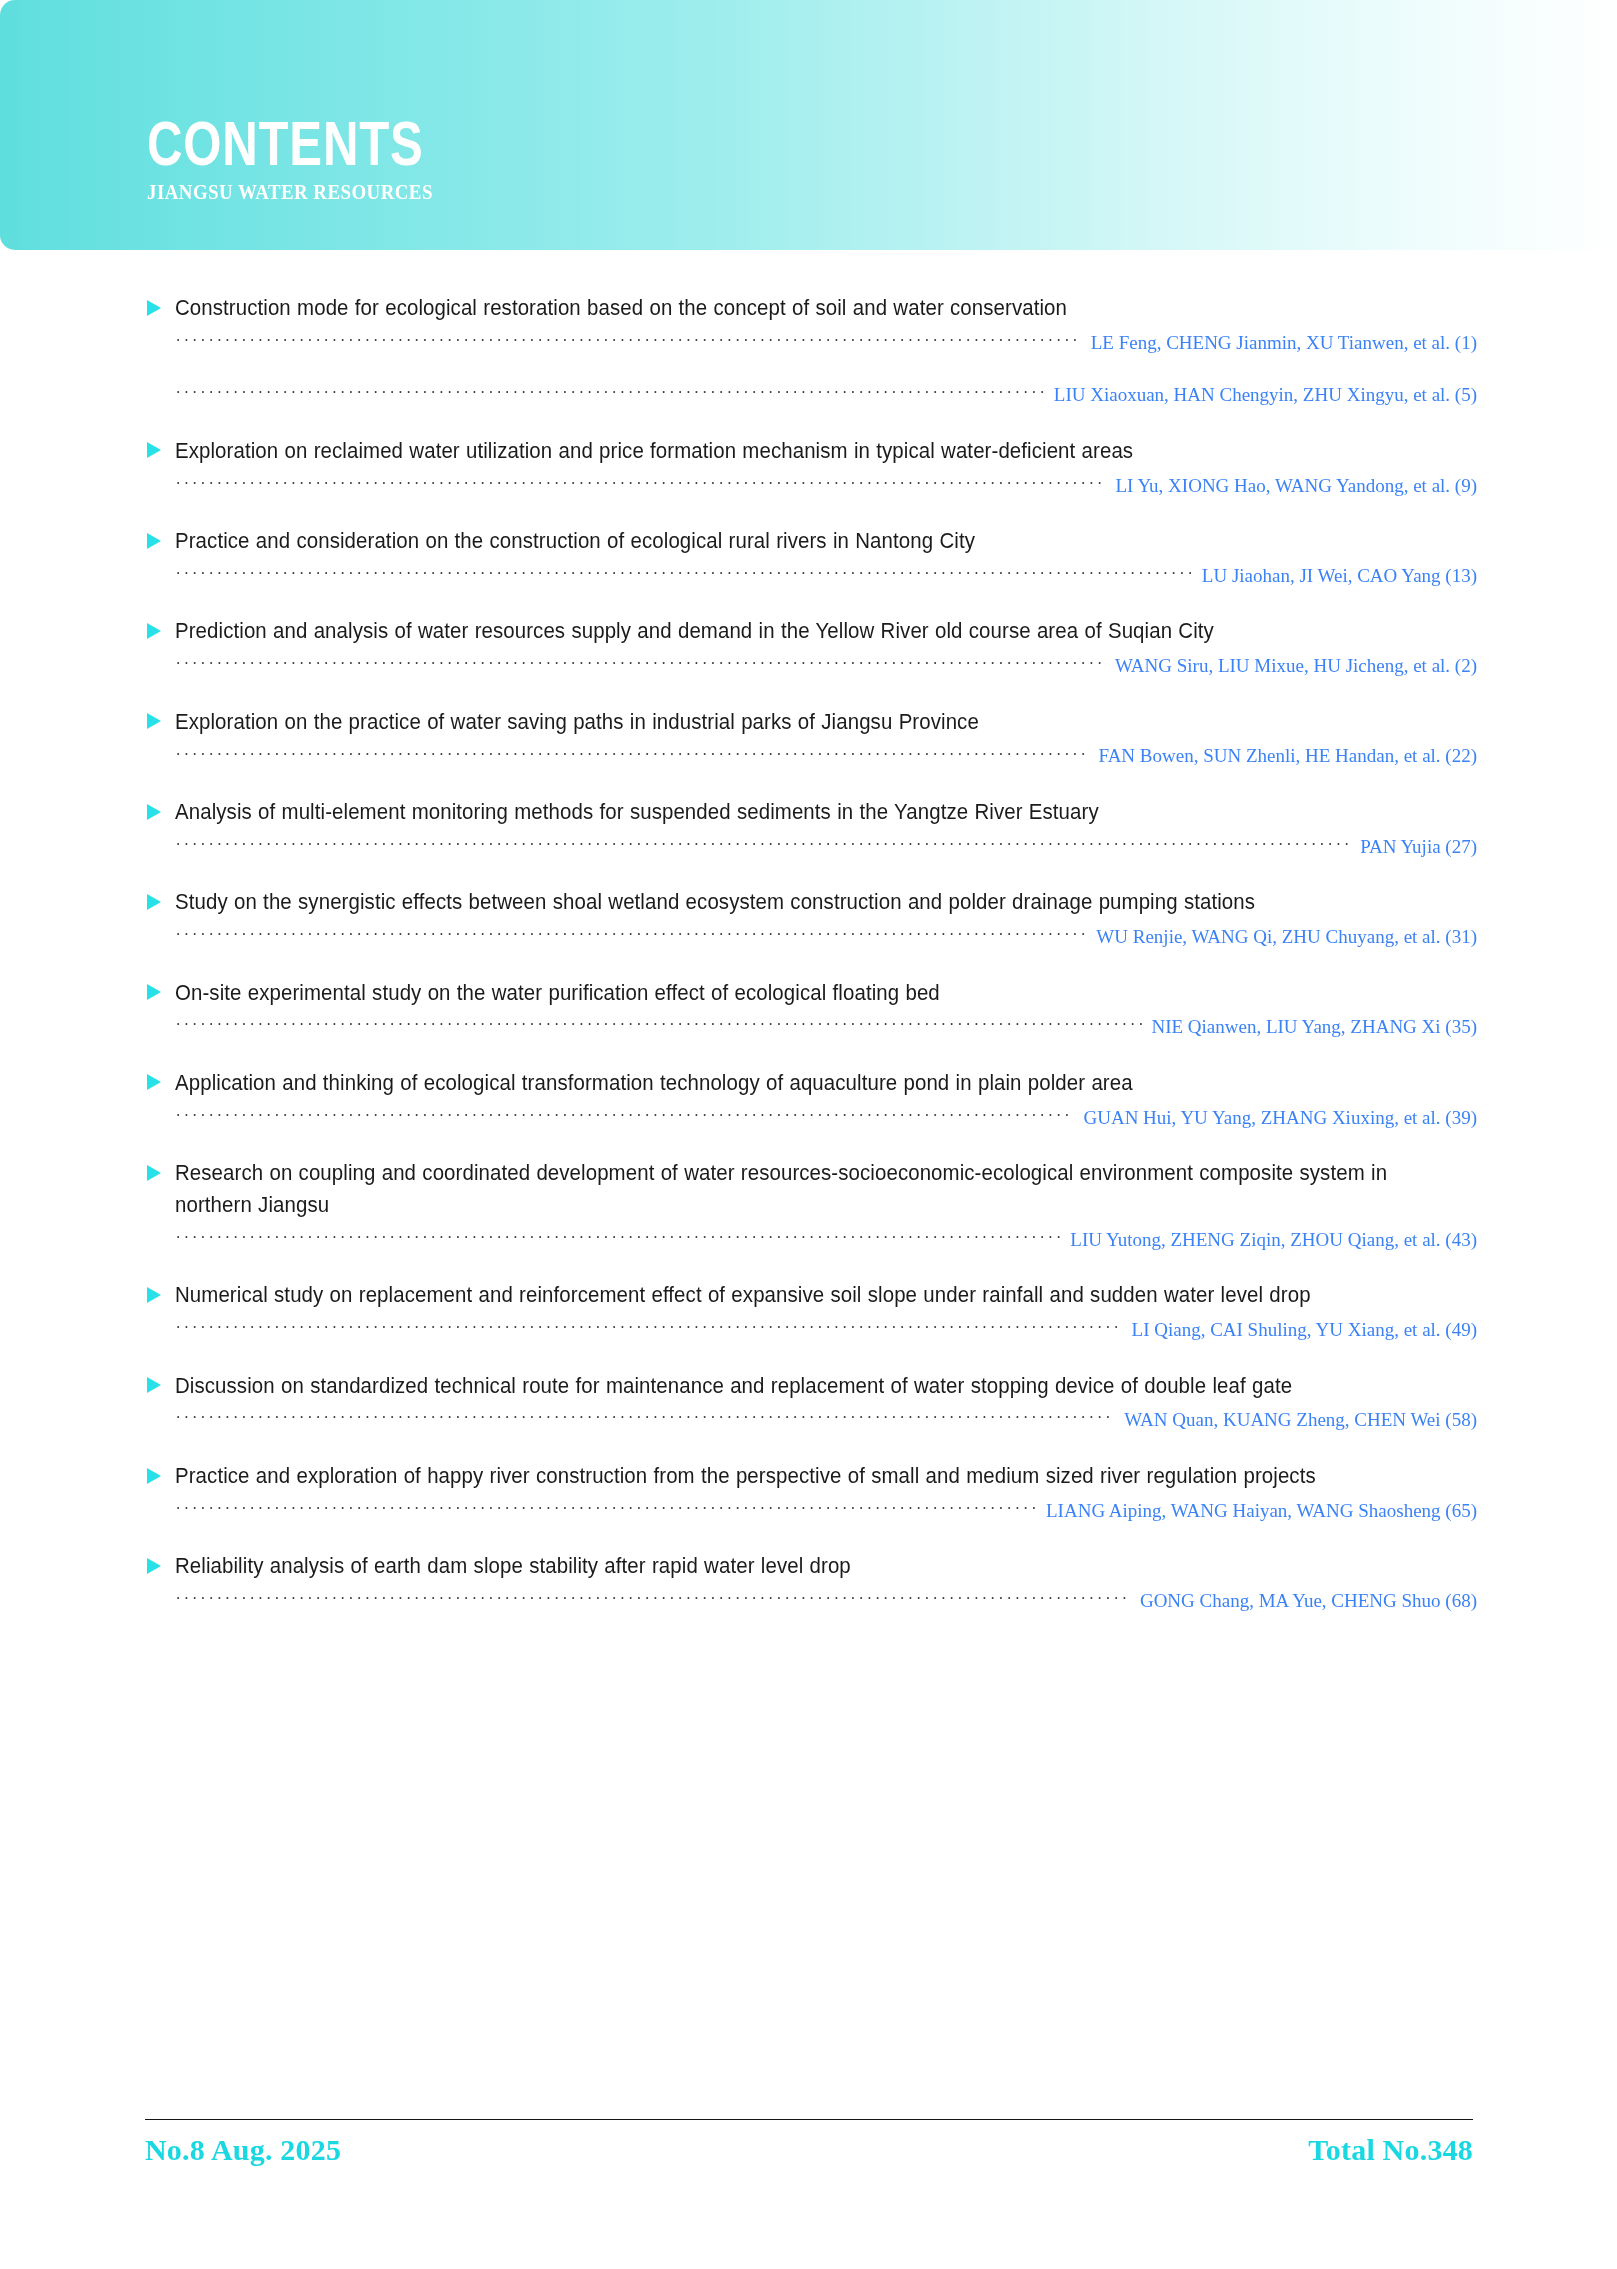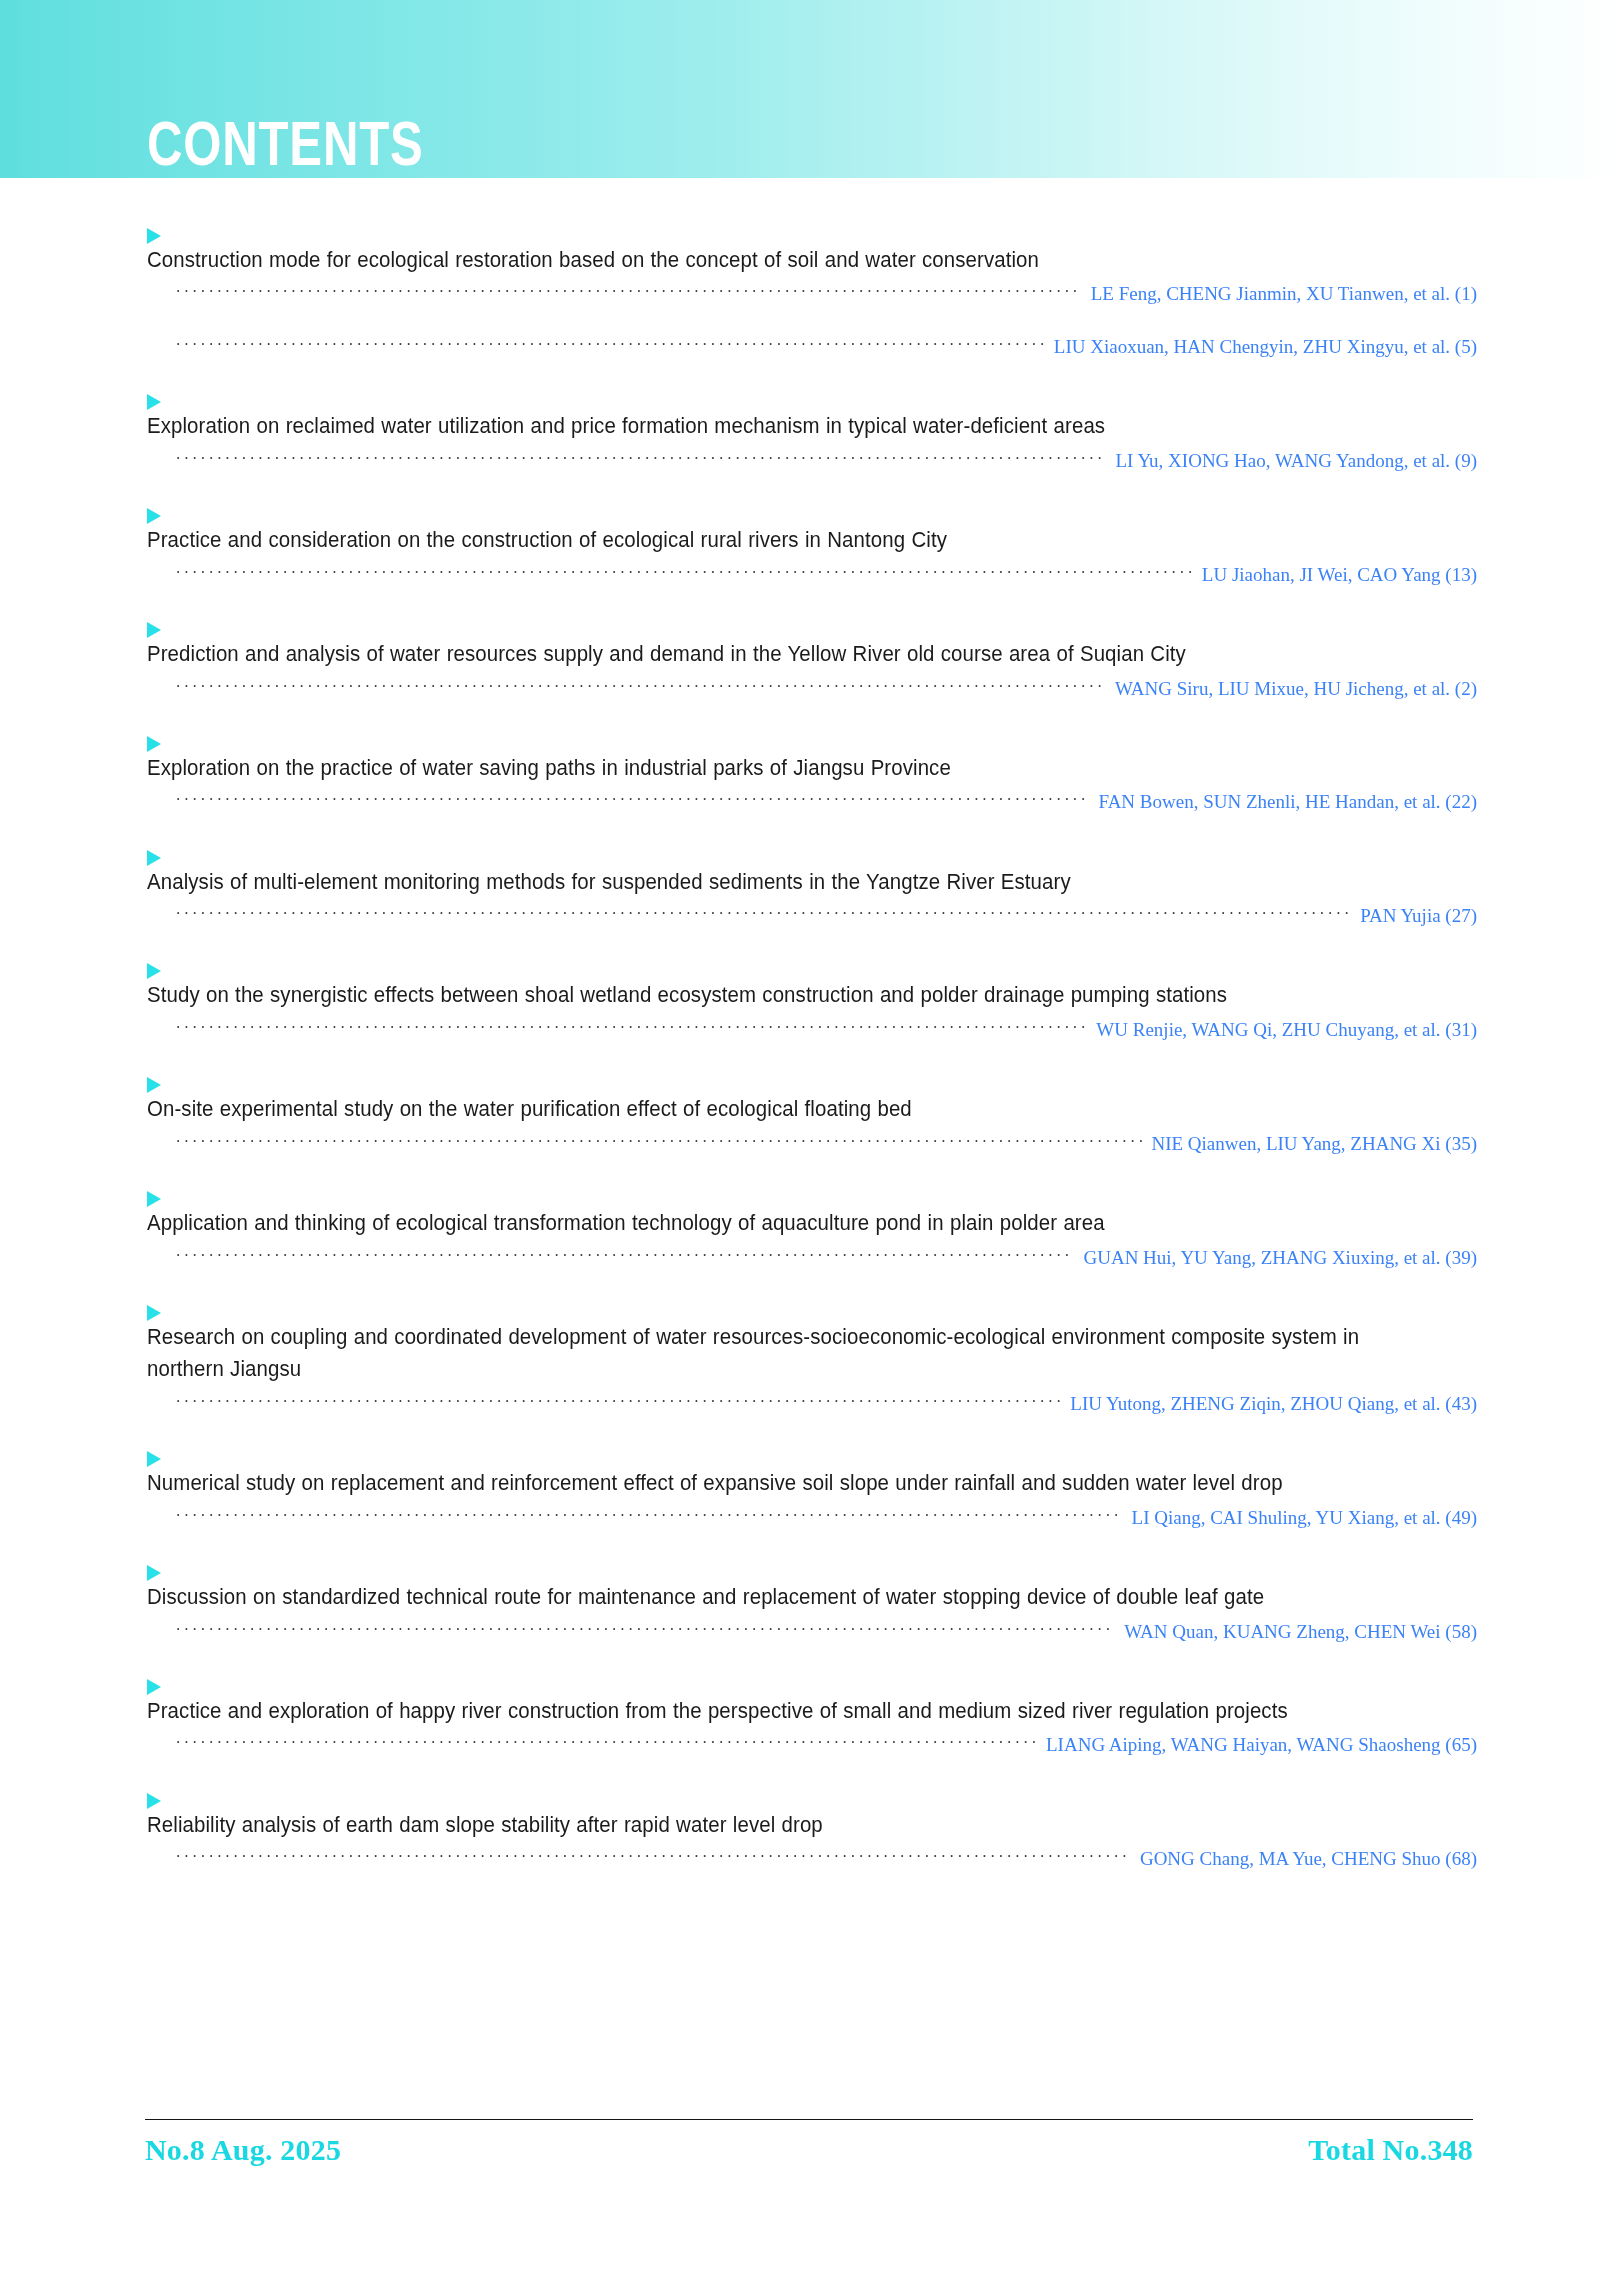--- a/index.html
+++ b/index.html
@@ -12,31 +12,32 @@
     height: 2269px;
     font-family: "Liberation Sans", sans-serif;
     -webkit-font-smoothing: antialiased;
     overflow: hidden;
   }
 
   
   .banner {
     position: relative;
     width: 1618px;
-    height: 178px;
+    height: 250px;
     background: linear-gradient(to right,
         #5fdede 0%,
         #6ee2e2 10%,
         #86e8e8 28%,
         #9eeded 44%,
         #b9f2f2 58%,
         #d5f7f7 72%,
         #ecfcfc 86%,
         #ffffff 100%);
     box-sizing: border-box;
+    border-radius: 15px;
   }
   .banner-inner {
     position: absolute;
     left: 147px;
     top: 112px;
   }
   .banner-title {
     font-family: "Liberation Sans", sans-serif;
     font-weight: bold;
     font-size: 63px;
@@ -77,21 +78,20 @@
     position: relative;
     padding: 0 141px 0 147px;
     margin-bottom: 27.6px;
     box-sizing: border-box;
   }
 
   
   .entry-head {
     display: flex;
     align-items: flex-start;
-    flex-direction: column;
   }
   .bullet {
     flex: 0 0 auto;
     width: 0;
     height: 0;
     border-left: 14.3px solid #28e0e8;
     border-top: 8.6px solid transparent;
     border-bottom: 8.6px solid transparent;
     margin-top: 7.6px;
     margin-right: 14.3px;

